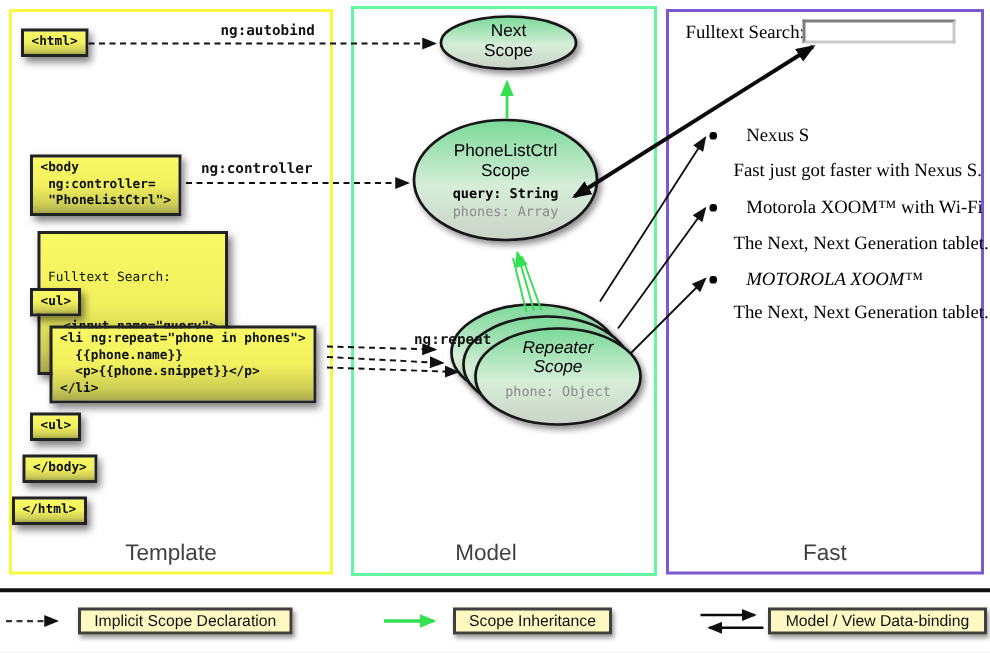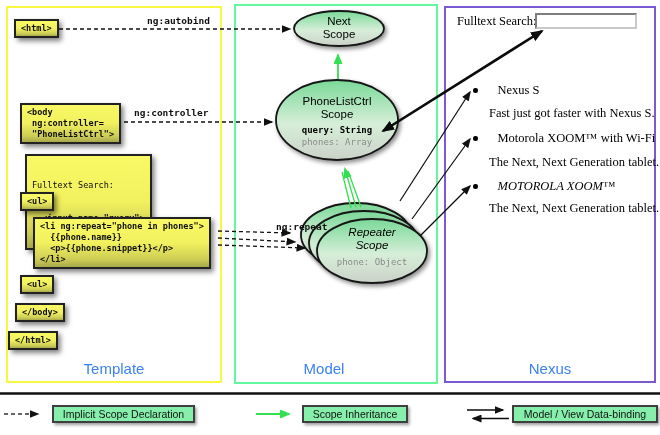--- a/index.html
+++ b/index.html
@@ -3,21 +3,21 @@
 <meta charset="utf-8">
 <style>
   html,body{margin:0;padding:0;background:#fff;}
   .stage{position:relative;width:660px;height:435px;background:#fff;overflow:hidden;
          font-family:"Liberation Sans",sans-serif;border-bottom:1px solid #e6e6e6;padding-left:40px;}
   .panel{position:absolute;z-index:1;}
   .panel-tpl{left:6px;top:6px;width:212px;height:373px;border:2px solid #f8f840;}
   .panel-mdl{left:234px;top:4px;width:200px;height:376px;border:2px solid #62f89f;}
   .panel-vw{left:444px;top:6px;width:208px;height:373px;border:2px solid #7b59d2;}
   .panel-label{position:absolute;bottom:2px;left:0;right:0;text-align:center;
-               font-size:15px;color:#3b82f6;z-index:3;}
+               font-size:15px;color:#404040;z-index:3;}
   svg.overlay{position:absolute;left:0;top:0;z-index:2;}
   .code{position:absolute;z-index:3;
         background:linear-gradient(180deg,#f9f965 0%,#f1f05e 50%,#cdcd55 84%,#a8a84c 100%);
         border:2px solid #222;box-shadow:2.5px 3px 5px rgba(0,0,0,.5);
         font-family:"DejaVu Sans Mono",monospace;font-size:8.5px;line-height:11px;
         color:#0d0d0d;padding:2px 5px;white-space:pre;font-weight:bold;}
   .code .rg{font-weight:normal;}
   .nglabel{position:absolute;z-index:3;font-family:"DejaVu Sans Mono",monospace;
            font-weight:bold;font-size:9.5px;color:#111;white-space:pre;}
   .scope-text{position:absolute;z-index:3;text-align:center;white-space:pre-line;}
@@ -25,21 +25,21 @@
   .scope-prop{font-family:"DejaVu Sans Mono",monospace;font-size:9px;line-height:11.5px;white-space:pre;}
   .bold{font-weight:bold;}
   .gray{color:#8b8b8b;}
   .view-text{position:absolute;z-index:3;font-family:"Liberation Serif",serif;
              font-size:12.5px;color:#000;white-space:pre;}
   .vitem{display:flex;align-items:center;gap:20px;}
   .bullet{width:4.5px;height:4.5px;border-radius:50%;background:#000;flex:0 0 auto;}
   .search-input{position:absolute;left:535px;top:13px;width:94px;height:12px;z-index:3;
                 border-style:solid;border-width:2px;border-color:#7e7e7e #c9c9c9 #c9c9c9 #7e7e7e;
                 background:#fff;font-family:"Liberation Serif",serif;font-size:11px;padding:0 2px;}
-  .legend-box{position:absolute;top:405px;height:14px;z-index:3;background:#86efac;
+  .legend-box{position:absolute;top:405px;height:14px;z-index:3;background:#fef9c3;
               border:2px solid #3f3f3f;box-shadow:1.5px 2px 3px rgba(0,0,0,.4);
               display:flex;align-items:center;justify-content:center;
               font-size:10.5px;color:#111;white-space:pre;}
 </style>
 </head>
 <body>
 
 <div class="stage">
 
   <div class="panel panel-tpl"></div>
@@ -180,19 +180,19 @@
   <div class="view-text" style="left:489px;top:155px;">The Next, Next Generation tablet.</div>
 
   <div class="view-text vitem" style="left:473px;top:179px;font-style:italic;">
     <span class="bullet"></span>
     <span>MOTOROLA XOOM™</span>
   </div>
   <div class="view-text" style="left:489px;top:201px;">The Next, Next Generation tablet.</div>
 
   <div class="panel-label" style="left:6px;width:216px;top:360px;bottom:auto;">Template</div>
   <div class="panel-label" style="left:234px;width:180px;top:360px;bottom:auto;">Model</div>
-  <div class="panel-label" style="left:444px;width:212px;top:360px;bottom:auto;">Nexus</div>
+  <div class="panel-label" style="left:444px;width:212px;top:360px;bottom:auto;">Fast</div>
 
   <div class="legend-box" style="left:52px;width:139px;">Implicit Scope Declaration</div>
   <div class="legend-box" style="left:302px;width:102px;">Scope Inheritance</div>
   <div class="legend-box" style="left:512px;width:142px;">Model / View Data-binding</div>
 
 </div>
 
 </body></html>

